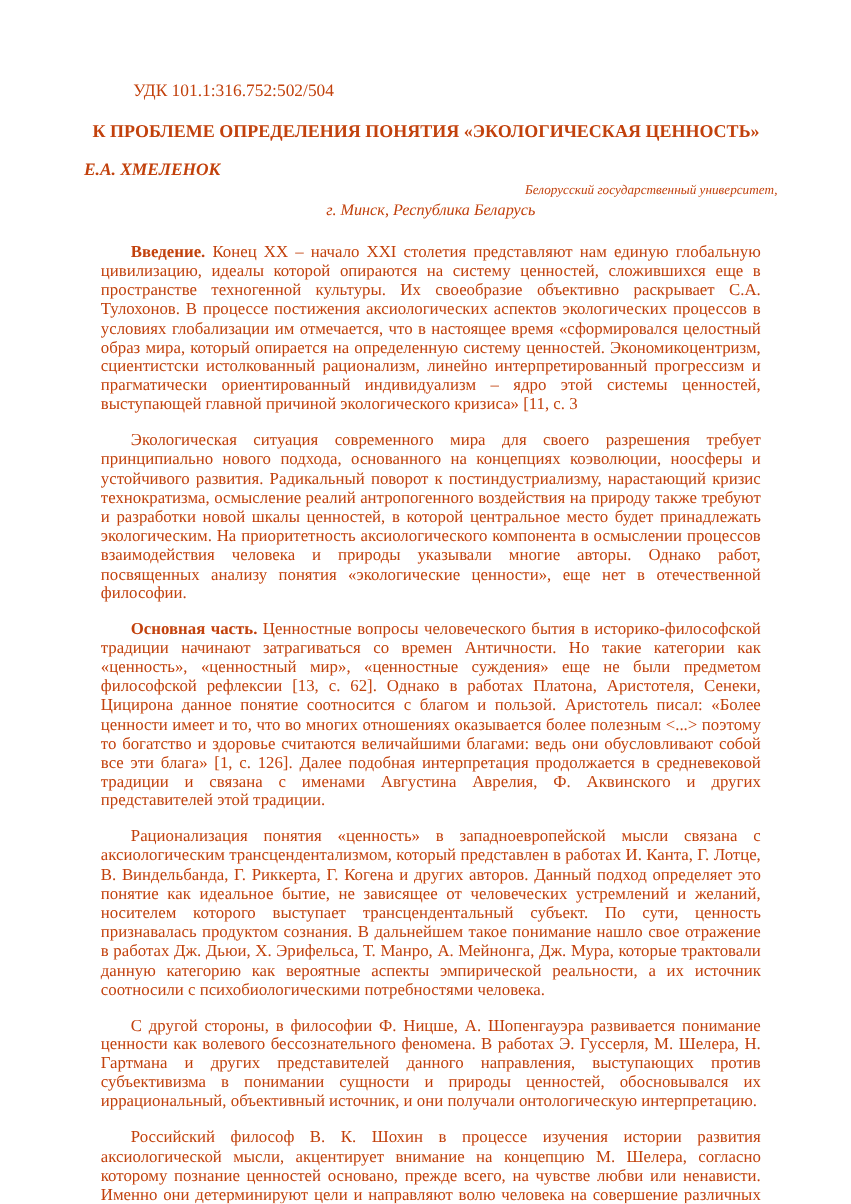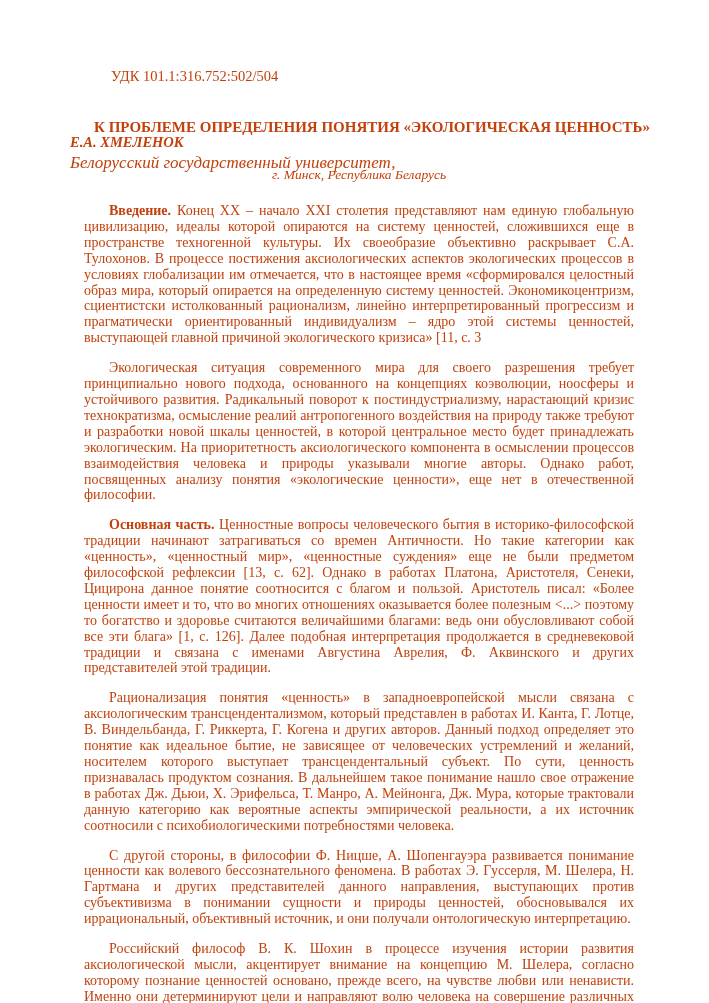--- a/index.html
+++ b/index.html
@@ -22,42 +22,42 @@
     left: 111px;
     top: 68px;
     font-size: 14.5px;
     white-space: nowrap;
   }
   .title {
     position: absolute;
     left: 60px;
     top: 101px;
     width: 590px;
-    margin: 17px;
+    margin: 0;
     text-align: center;
     font-size: 15px;
     font-weight: bold;
     line-height: 18px;
   }
   .author {
     position: absolute;
     left: 70px;
     top: 134px;
     width: 578px;
     font-size: 14.5px;
     font-weight: bold;
     font-style: italic;
   }
   .affil-1 {
     position: absolute;
     left: 70px;
     top: 153px;
     width: 578px;
-    text-align: left;
-    font-size: 17px;
+    text-align: right;
+    font-size: 11px;
     font-style: italic;
   }
   .affil-2 {
     position: absolute;
     left: 70px;
     top: 167px;
     width: 578px;
     text-align: center;
     font-size: 13.5px;
     font-style: italic;

